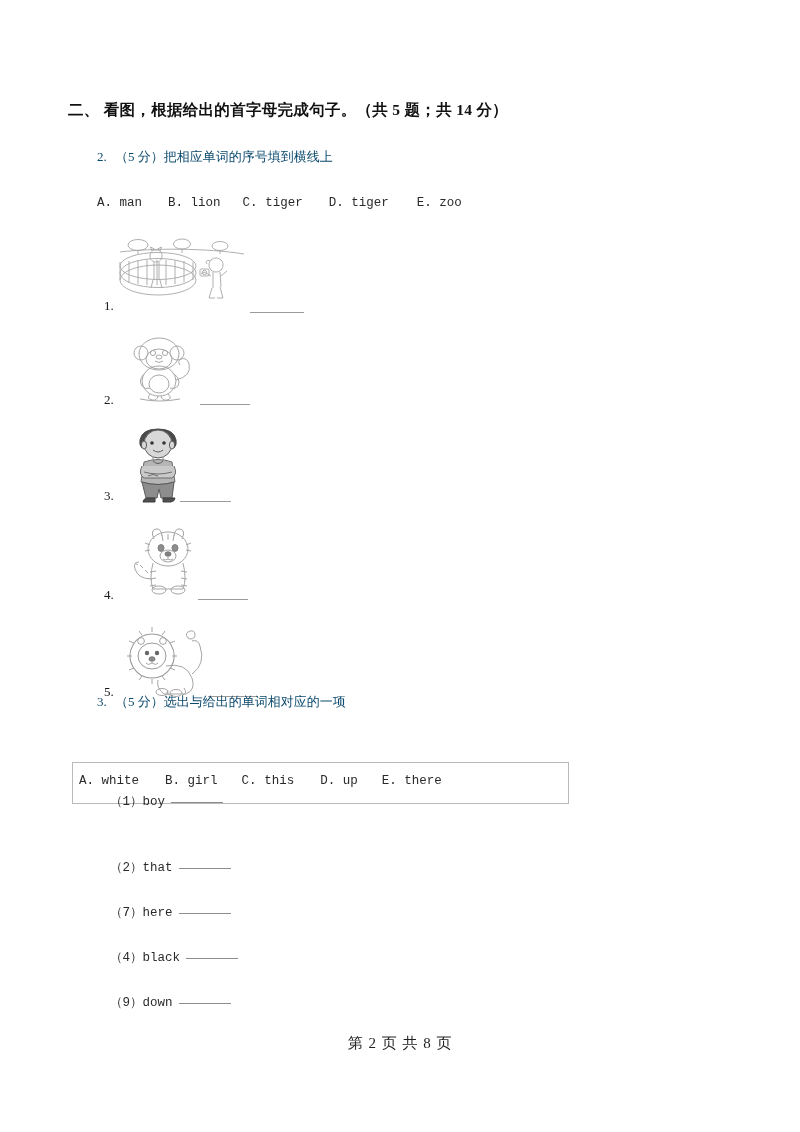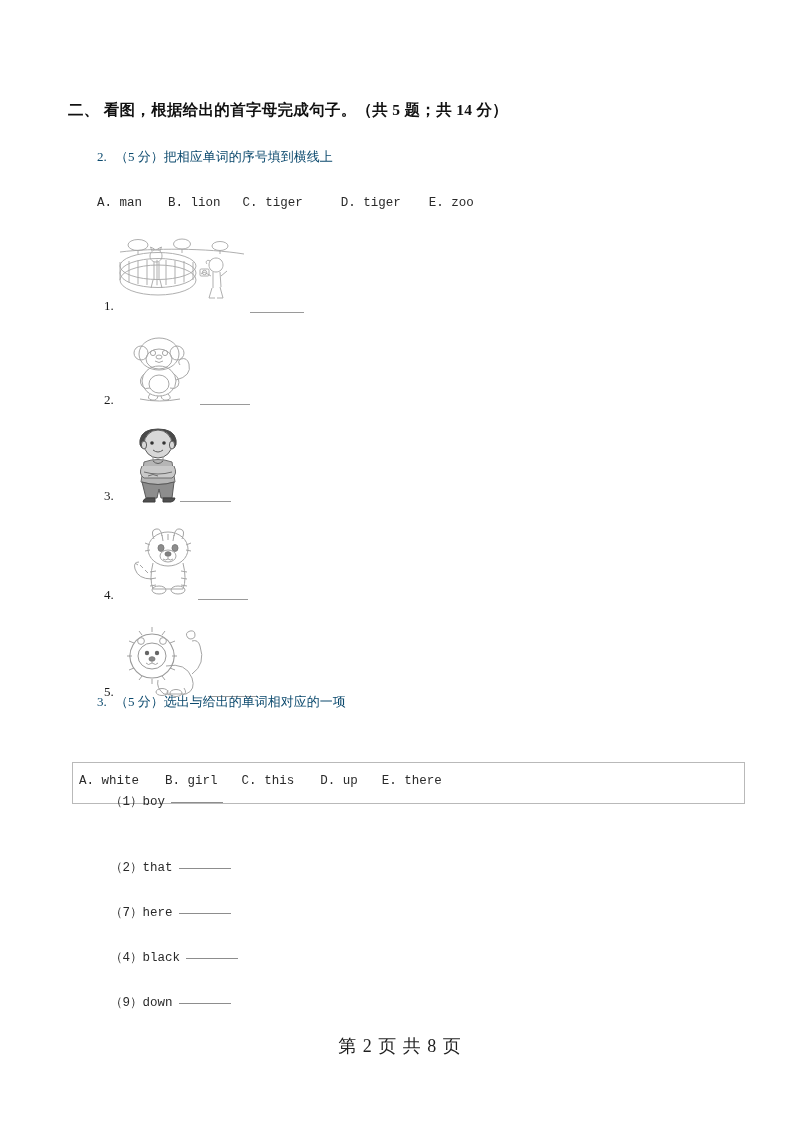--- a/index.html
+++ b/index.html
@@ -59,21 +59,21 @@
     font-family: "Liberation Mono", "DejaVu Sans Mono", monospace;
     font-size: 12.5px;
     color: #2a2a2a;
     white-space: nowrap;
   }
   .options-inline .opt {
     display: inline-block;
   }
   .opt-sp-1 { margin-right: 26px; }
   .opt-sp-2 { margin-right: 22px; }
-  .opt-sp-3 { margin-right: 38px; }
+  .opt-sp-3 { margin-right: 26px; }
   .opt-sp-4 { margin-right: 28px; }
 
   
   .pic-item {
     position: absolute;
     left: 0;
     width: 800px;
   }
   .pic-index {
     position: absolute;
@@ -89,21 +89,21 @@
   .pic-art {
     position: absolute;
   }
   .pic-art svg { display: block; }
 
   
   .opt-box {
     position: absolute;
     left: 72px;
     top: 762px;
-    width: 673px;
+    width: 497px;
     height: 42px;
     border: 1px solid #b9b9b9;
     box-sizing: border-box;
   }
   .opt-box-inner {
     position: absolute;
     left: 6px;
     top: 11px;
     font-family: "Liberation Mono", "DejaVu Sans Mono", monospace;
     font-size: 12.5px;
@@ -134,21 +134,21 @@
     height: 11px;
   }
 
   
   .footer {
     position: absolute;
     left: 0;
     right: 0;
     top: 1034px;
     text-align: center;
-    font-size: 18px;
+    font-size: 15px;
     color: #1f1f1f;
     font-family: "Liberation Serif", serif;
     letter-spacing: 1px;
   }
 </style>
 </head>
 <body>
 
 <div class="page">
 

